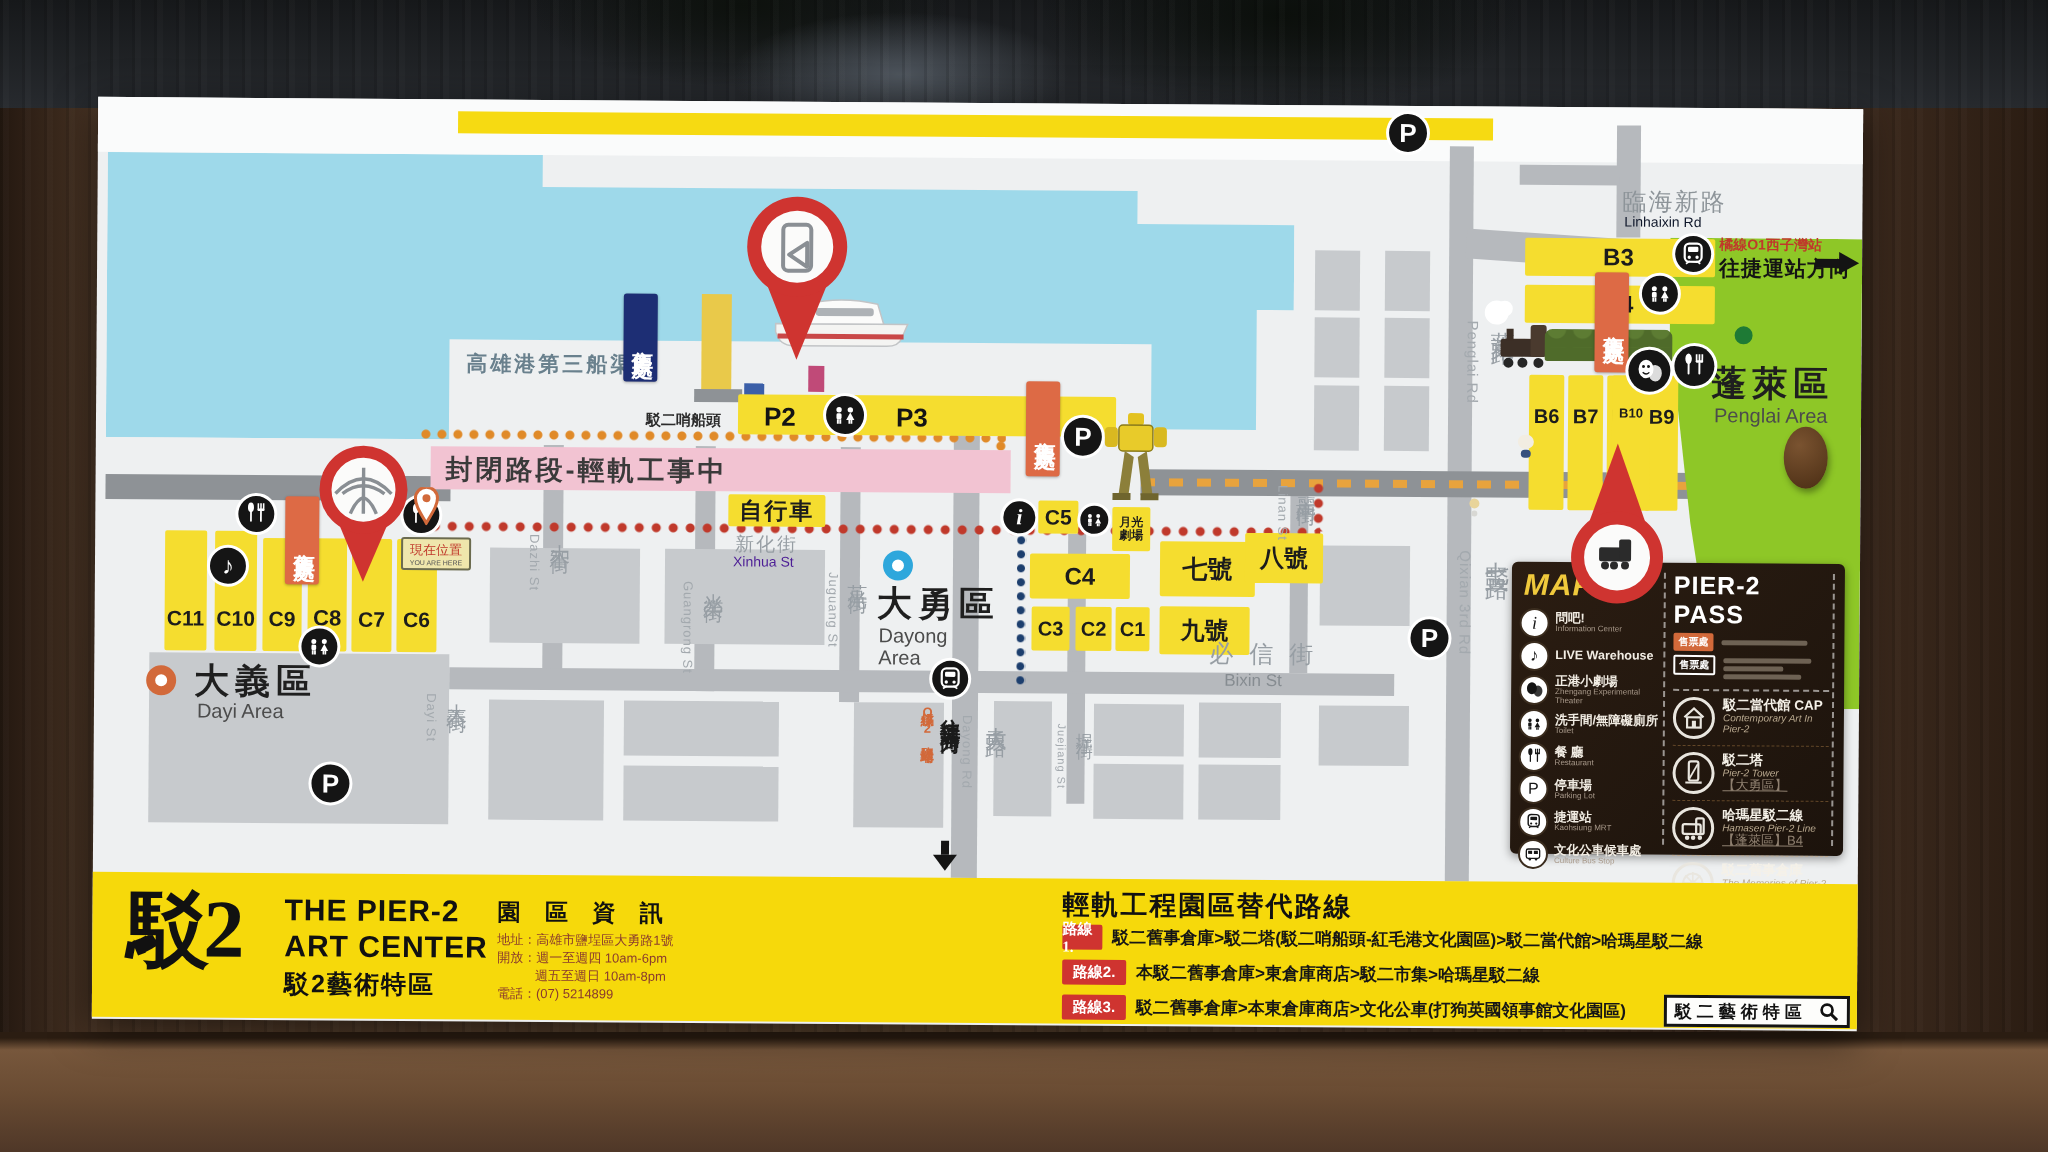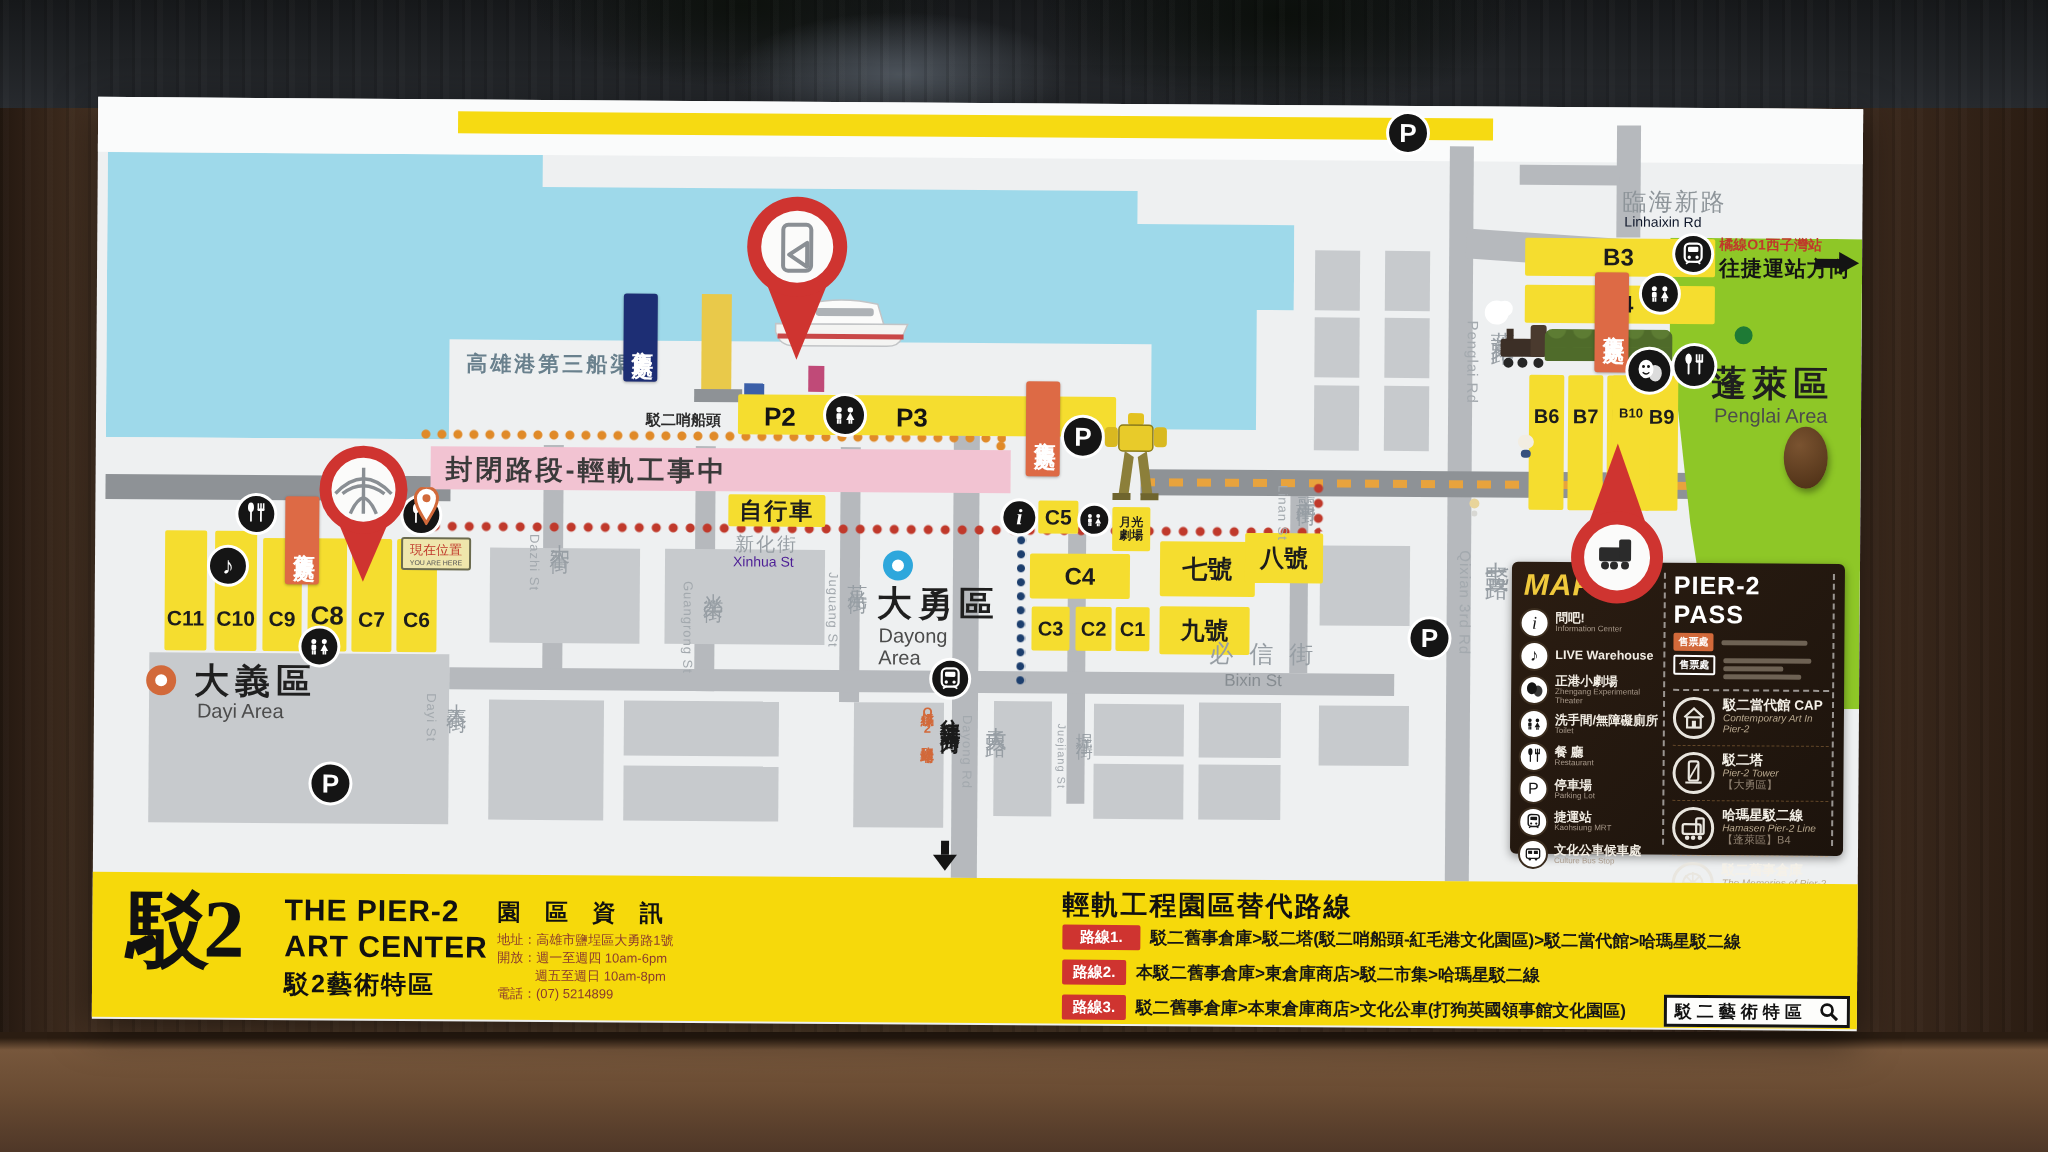--- a/index.html
+++ b/index.html
@@ -65,21 +65,21 @@
     align-items:center;justify-content:center;flex:0 0 26px;box-shadow:0 0 0 2px #3a2c1e;}
   .ltxt{margin-left:8px;line-height:1.05;}
   .ltxt .zh{color:#f2ede4;font-size:12.5px;font-weight:bold;}
   .ltxt .en{color:#a8998a;font-size:8px;}
   .passitem{display:flex;align-items:flex-start;padding-top:6px;margin-bottom:6px;border-top:1px dashed rgba(222,160,90,.35);}
   .picon2{width:42px;height:42px;border-radius:50%;border:3px solid #e9e6df;color:#e9e6df;flex:0 0 42px;
     display:flex;align-items:center;justify-content:center;}
   .ptxt{margin-left:8px;line-height:1.12;}
   .ptxt .zh{color:#f5f1e8;font-size:13.5px;font-weight:bold;}
   .ptxt .en{color:#b9a98f;font-size:10px;font-style:italic;}
-  .ptxt .note{color:#8f8070;font-size:11px;}
+  .ptxt .note{color:#8f8070;font-size:13px;text-decoration:underline;}
   .minibar{height:5px;background:#6e6254;border-radius:2px;margin:3px 0;}
   
   #footer{left:0;top:775px;width:1765px;height:145px;background:#f6d90b;}
   .badge{background:#cf3430;color:#fff;font-weight:bold;font-size:15px;display:flex;
     align-items:center;justify-content:center;border-radius:2px;}
   .routetext{font-size:17px;color:#161616;font-weight:bold;white-space:nowrap;}
   #searchbox{border:3px solid #141414;background:#fdfdfb;display:flex;align-items:center;
     justify-content:space-between;padding:0 8px;}
   .arrow-r{width:0;height:0;border-top:11px solid rgba(0,0,0,0);border-bottom:11px solid rgba(0,0,0,0);border-left:20px solid #141414;}
   .arrow-r:before{content:"";position:absolute;}
@@ -285,21 +285,21 @@
     <div class="abs yb" style="left:937px;top:503px;width:38px;height:44px;font-size:20px;">C3</div>
     <div class="abs yb" style="left:981px;top:503px;width:36px;height:44px;font-size:20px;">C2</div>
     <div class="abs yb" style="left:1021px;top:503px;width:34px;height:44px;font-size:20px;">C1</div>
     <div class="abs yb" style="left:1065px;top:437px;width:95px;height:55px;font-size:25px;">七號</div>
     <div class="abs yb" style="left:1150px;top:428px;width:78px;height:50px;font-size:24px;">八號</div>
     <div class="abs yb" style="left:1065px;top:502px;width:90px;height:48px;font-size:24px;">九號</div>
 
     <div class="abs yb yb-bot" style="left:70px;top:433px;width:42px;height:120px;font-size:21px;">C11</div>
     <div class="abs yb yb-bot" style="left:120px;top:433px;width:42px;height:120px;font-size:21px;">C10</div>
     <div class="abs yb yb-bot" style="left:168px;top:440px;width:39px;height:113px;font-size:21px;">C9</div>
-    <div class="abs yb yb-bot" style="left:213px;top:440px;width:39px;height:113px;font-size:26px;">C8</div>
+    <div class="abs yb yb-bot" style="left:213px;top:440px;width:39px;height:113px;font-size:22px;">C8</div>
     <div class="abs yb yb-bot" style="left:257px;top:440px;width:40px;height:113px;font-size:21px;">C7</div>
     <div class="abs yb yb-bot" style="left:302px;top:440px;width:40px;height:113px;font-size:21px;">C6</div>
 
     <div class="abs cicon" style="left:143px;top:398px;width:36px;height:36px;">
         <svg width="24" height="24" viewBox="0 0 40 40">
           <use href="#sym-utensils"></use>
         </svg>
       </div>
     <div class="abs cicon" style="left:308px;top:398px;width:36px;height:36px;">
         <svg width="24" height="24" viewBox="0 0 40 40">
@@ -620,21 +620,21 @@
       <div class="abs" style="left:192px;top:94px;font-size:25px;font-weight:bold;color:#111;letter-spacing:2px;">駁2藝術特區</div>
       <div class="abs" style="left:405px;top:22px;font-size:23px;font-weight:bold;color:#111;letter-spacing:9px;">園 區 資 訊</div>
       <div class="abs" style="left:405px;top:56px;font-size:13px;color:#8a3b2e;line-height:18px;">
         <div>地址：高雄市鹽埕區大勇路1號</div>
         <div>開放：週一至週四 10am-6pm</div>
         <div style="padding-left:38px;">週五至週日 10am-8pm</div>
         <div>電話：(07) 5214899</div>
       </div>
       <div class="abs" style="left:970px;top:8px;font-size:27px;font-weight:900;color:#111;letter-spacing:2px;">輕軌工程園區替代路線</div>
       <div class="abs" style="left:970px;top:46px;display:flex;align-items:center;">
-        <div class="badge" style="width:78px;height:25px;">路線1.</div>
+        <div class="badge" style="width:40px;height:25px;font-family:Liberation Serif, serif;">路線1.</div>
         <div class="routetext" style="margin-left:10px;">駁二舊事倉庫&gt;駁二塔(駁二哨船頭-紅毛港文化園區)&gt;駁二當代館&gt;哈瑪星駁二線</div>
       </div>
       <div class="abs" style="left:970px;top:81px;display:flex;align-items:center;">
         <div class="badge" style="width:64px;height:25px;">路線2.</div>
         <div class="routetext" style="margin-left:10px;">本駁二舊事倉庫&gt;東倉庫商店&gt;駁二市集&gt;哈瑪星駁二線</div>
       </div>
       <div class="abs" style="left:970px;top:116px;display:flex;align-items:center;">
         <div class="badge" style="width:64px;height:25px;">路線3.</div>
         <div class="routetext" style="margin-left:10px;">駁二舊事倉庫&gt;本東倉庫商店&gt;文化公車(打狗英國領事館文化園區)</div>
       </div>

